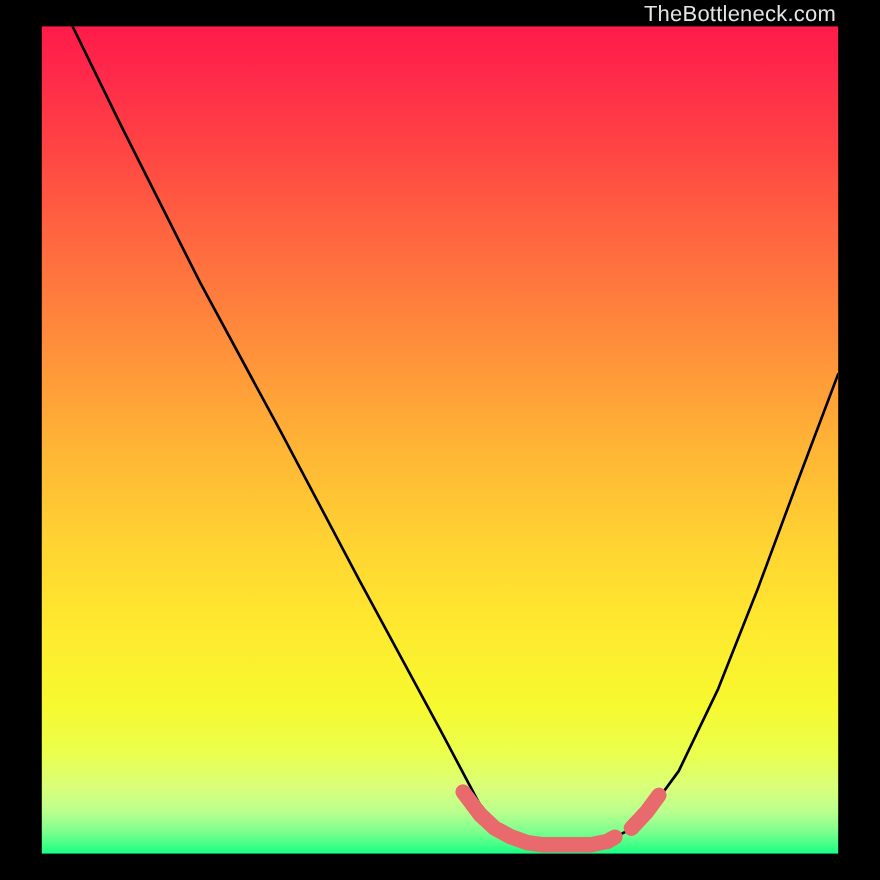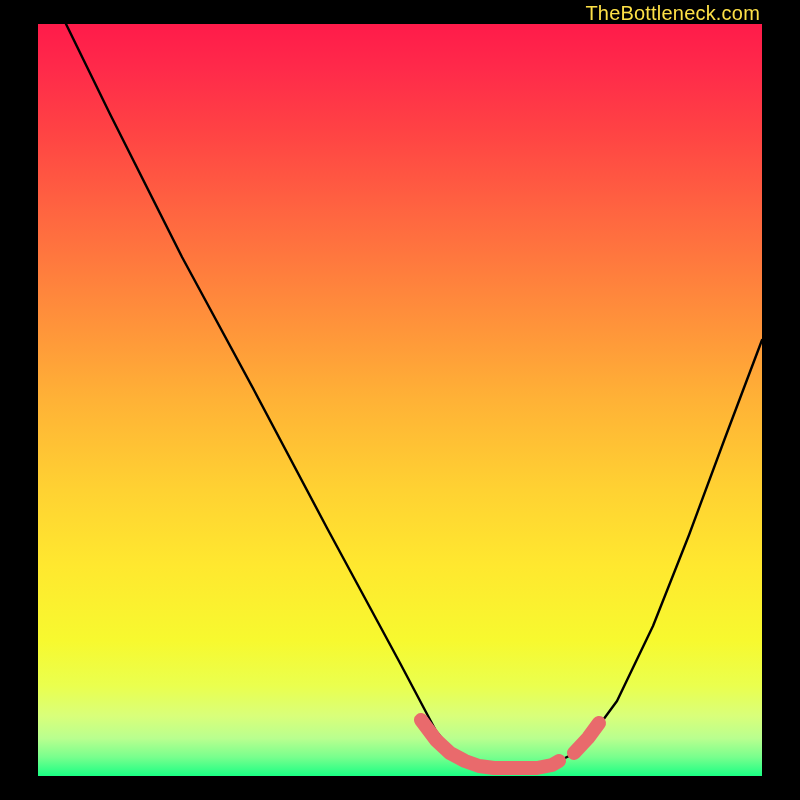--- a/index.html
+++ b/index.html
@@ -39,21 +39,21 @@
       #b9ff8f 95%,
       #78ff8d 97.5%,
       #1aff84 100%);
   }
   .watermark {
     position: absolute;
     top: 2px;
     right: 40px;
     font-family: Arial, Helvetica, sans-serif;
     font-size: 20px;
-    color: #fde047;
+    color: #e5e5e5;
     letter-spacing: 0.2px;
   }
   svg.curve {
     position: absolute;
     left: 0;
     top: 0;
   }
 </style>
 </head>
 <body>

